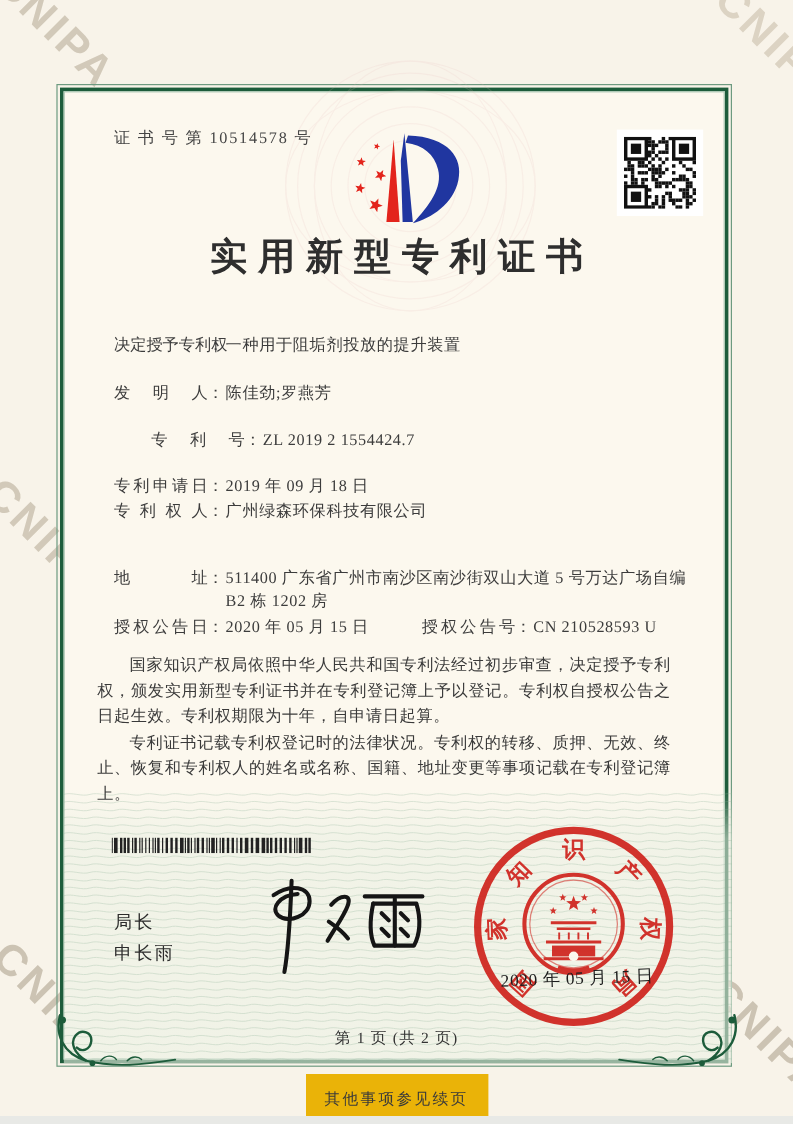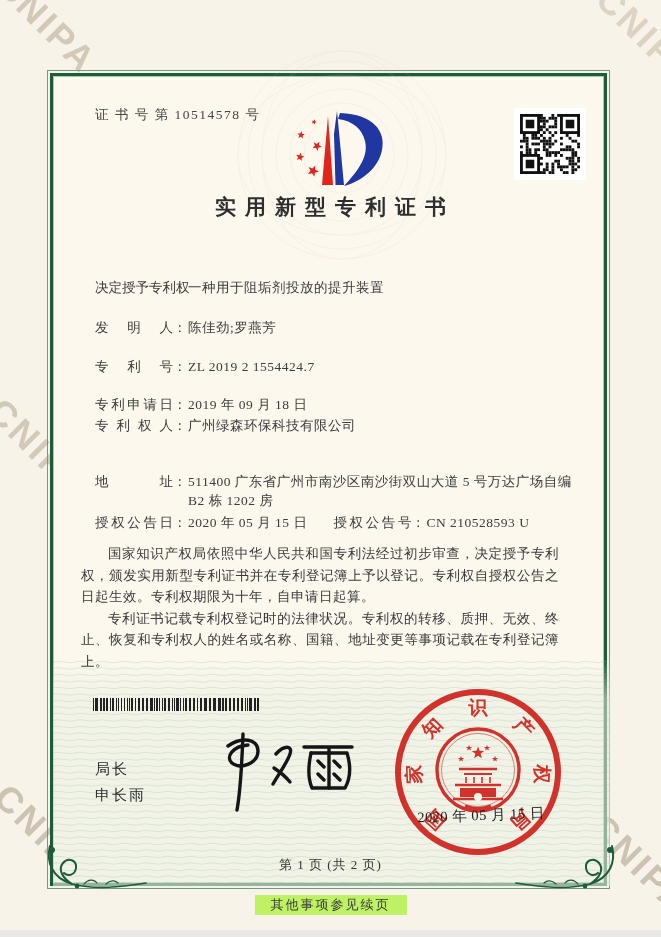--- a/index.html
+++ b/index.html
@@ -27,48 +27,48 @@
   
   .rosette { position:absolute; left:232px; top:50px; z-index:2; opacity:.5; }
   .waves   { position:absolute; left:53px; top:658px; z-index:2; }
   
   .content { position:absolute; inset:0; z-index:3; }
   .cert-no { position:absolute; left:95px; top:106px; font-size:13.5px; letter-spacing:1.5px; color:#454545; }
   .logo    { position:absolute; left:280px; top:94px; }
   .qrbox   { position:absolute; left:514px; top:108px; width:72px; height:72px; background:#fff;
              display:flex; align-items:center; justify-content:center; }
   .title   { position:absolute; left:0; right:0; top:193px; text-align:center;
-             font-size:21px; font-weight:bold; letter-spacing:9px; text-indent:9px; color:#2e2e2e; }
+             font-size:31px; font-weight:bold; letter-spacing:9px; text-indent:9px; color:#2e2e2e; }
   .field   { position:absolute; left:95px; display:flex; font-size:13.5px; color:#3c3c3c; line-height:19px; }
   .f-label { display:inline-block; width:78px; text-align:justify; text-align-last:justify; white-space:nowrap; }
   .colon   { width:15px; }
   .f-value { letter-spacing:.5px; }
-  .row-name  { top:278px; }  .row-inv { top:318px; }  .row-patno { top:357px; }
+  .row-name  { top:278px; }  .row-inv { top:318px; }  .row-patno { top:357px;margin-left:31px; }
   .row-appdate { top:395px;align-items:center; }  .row-owner { top:416px; }  .row-addr { top:472px; }
   .row-grant { top:513px; }
   .row-addr .f-value { width:404px; }
-  .grant2 { display:flex; margin-left:26px; }
+  .grant2 { display:flex; margin-left:44px; }
   .paras { position:absolute; left:81px; top:543px; width:478px; font-size:13.5px;
            line-height:21.5px; text-align:justify; letter-spacing:.5px; color:#3a3a3a; }
   .paras p { text-indent:2em; }
   .barcode { position:absolute; left:93px; top:698px; }
   .signer  { position:absolute; left:95px; top:756px; font-size:15px; letter-spacing:2px;
              color:#2b2b2b; line-height:26px; }
   .signature { position:absolute; left:212px; top:730px; }
   .seal    { position:absolute; left:390px; top:684px; color:var(--seal_red,#cf231d);
              mix-blend-mode:multiply; opacity:.93; }
   .seal-date { position:absolute; left:394px; top:806px; width:174px; text-align:center;
                font-size:14.5px; letter-spacing:.5px; color:#1d1d1d; transform:rotate(-2deg); z-index:4; }
   .page-note { position:absolute; left:0; right:0; top:856px; text-align:center;
                font-size:13px; letter-spacing:1px; color:#333; }
   .flourish { position:absolute; z-index:4; color:var(--border_green,#1d5c3b); }
   .flourish.fl-left  { left:44px;  top:842px; }
   .flourish.fl-right { left:514px; top:842px; transform:scaleX(-1); }
   .cont-note { position:absolute; left:50%; transform:translateX(-50%); top:895px;
-               background:#bef264; padding:1px 16px; font-size:13px; letter-spacing:2px;
+               background:#eab308; padding:12px 16px; font-size:13px; letter-spacing:2px;
                color:#3a3a3a; z-index:3; }
   .bottom-strip { position:absolute; left:0; right:0; bottom:0; height:7px; background:#e8e9e6; z-index:5; }
 </style>
 </head>
 <body>
 
 <div class="page">
 
   <span class="wm wm1">CNIPA</span>
   <span class="wm wm2">CNIPA</span>

